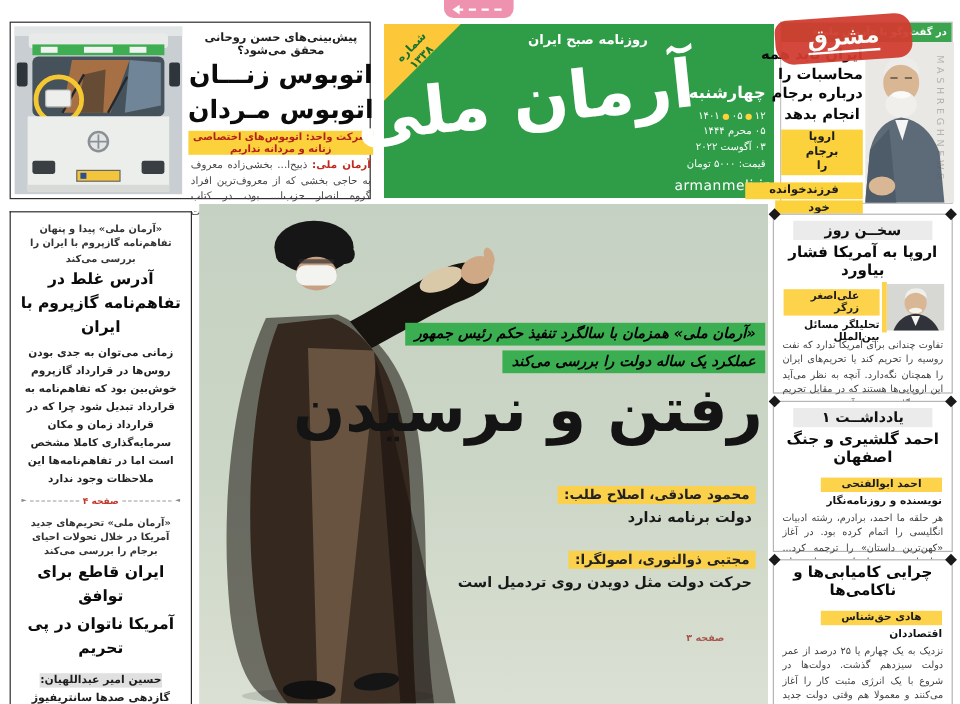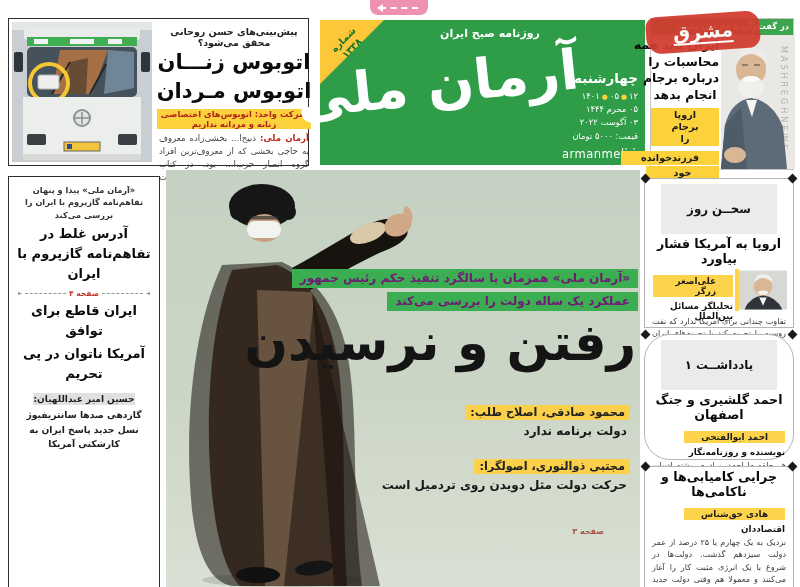--- a/index.html
+++ b/index.html
@@ -77,38 +77,38 @@
   .lc-speaker { text-align:center; margin-top:3px; }
   .lc-speaker span { display:inline-block; background:#e0e0e0; color:#1d1d1d; font-size:9px; font-weight:bold; padding:1px 0; }
   .lc-quote { margin:2px 6px 0; font-size:9.2px; font-weight:bold; color:#1d1d1d; text-align:center; line-height:1.6; }
 
   
   .main { position:absolute; left:166px; top:170px; width:474px; height:417px; overflow:hidden;
     background:linear-gradient(180deg,#c5d1c2 0%,#ccd6c7 55%,#dae0d3 100%); }
   .main svg.figure { position:absolute; left:-4px; bottom:0; }
   .m-kicker { position:absolute; right:2px; top:95px; text-align:right; z-index:3; }
   .m-kicker .kline { margin-top:2px; }
-  .m-kicker .kline span { display:inline-block; background:#3cae52; color:#701a75; font-size:12px;
-    font-weight:bold; padding:2px 8px 3px; }
+  .m-kicker .kline span { display:inline-block; background:#3cae52; color:#000000; font-size:12px;
+    font-weight:bold; padding:2px 8px 3px;font-style:italic; }
   .m-headline { position:absolute; right:4px; top:143px; font-size:51px; font-weight:bold;
     color:#141414; white-space:nowrap; z-index:3; letter-spacing:-2px; }
   .m-quotes { position:absolute; right:10px; top:231px; text-align:right; z-index:3; }
   .q-name { display:inline-block; background:#fbd14b; font-size:11.3px; font-weight:bold; color:#222; padding:1px 5px; }
   .q-text { font-size:12px; font-weight:bold; color:#191919; margin:4px 3px 17px 0; }
   .m-pg { position:absolute; right:36px; top:357px; font-size:8px; color:#a8554a; font-weight:bold; z-index:3; }
 
   
   .rbox { position:absolute; left:644px; width:150px; background:#fff; border:1px solid #b5b5b5; }
   .rbox1 { top:178px; height:150px; }
-  .rbox2 { top:334px; height:126px;border-radius:26px; }
+  .rbox2 { top:334px; height:126px; }
   .rbox3 { top:466px; height:130px; }
   .dia { position:absolute; top:-4px; width:7px; height:7px; background:#1a1a1a; transform:rotate(45deg); }
   .dia.l { left:-3px; } .dia.r { right:-3px; }
   .r-head { margin:5px 16px 2px; background:#ebebeb; text-align:center; font-size:11.8px;
-    font-weight:bold; color:#101010; padding:18px 0; letter-spacing:1px; }
+    font-weight:bold; color:#101010; padding:1px 0; letter-spacing:1px; }
   .r-title { text-align:center; font-size:12.6px; font-weight:bold; color:#0b0b0b; margin:2px 2px 3px; }
   .r-auth-row { position:relative; height:44px; margin:0 6px 2px; }
   .r-photo { position:absolute; right:0; top:0; width:52px; height:42px; border-left:4px solid #fcd34a; }
   .r-auth-col { position:absolute; left:2px; top:6px; width:80px; text-align:right; }
   .yname { display:inline-block; background:#fcd34a; font-size:8.8px; font-weight:bold; color:#1c1c1c; padding:1px 17px; }
   .ytitle { font-size:8.8px; font-weight:bold; color:#111; margin-top:3px; }
   .r-auth-simple { margin:0 8px 2px; text-align:right; }
   .r-body { margin:2px 7px 0; font-size:8.1px; line-height:1.52; color:#3d3d3d; text-align:justify; }
   .pg-red { color:#c0392b; font-weight:bold; }
 </style>
@@ -215,29 +215,31 @@
 
   <div class="mashregh">
     <span>مشرق</span>
   </div>
   <div class="wm-vert">MASHREGHNEWS</div>
 
   <div class="left-col">
     <div>
       <div class="lc-kicker">«آرمان ملی» پیدا و پنهان تفاهم‌نامه گازپروم با ایران را بررسی می‌کند</div>
       <div class="lc-headline">آدرس غلط در تفاهم‌نامه گازپروم با ایران</div>
+      <div class="lc-body">زمانی می‌توان به جدی بودن روس‌ها در قرارداد گازپروم خوش‌بین بود که تفاهم‌نامه به قرارداد تبدیل شود چرا که در قرارداد زمان و مکان سرمایه‌گذاری کاملا مشخص است اما در تفاهم‌نامه‌ها این ملاحظات وجود ندارد</div>
       <div class="sep">
         <span class="arr">◄</span>
           <span class="line"></span>
         <span class="pg">صفحه ۴</span>
         <span class="line"></span>
           <span class="arr">►</span>
       </div>
     </div>
     <div>
+      <div class="lc-kicker">«آرمان ملی» تحریم‌های جدید آمریکا در خلال تحولات احیای برجام را بررسی می‌کند</div>
       <div class="lc-headline">ایران قاطع برای توافق</div>
       <div class="lc-headline">آمریکا ناتوان در پی تحریم</div>
       <div class="lc-speaker"><span>حسین امیر عبداللهیان:</span></div>
       <div class="lc-quote">گازدهی صدها سانتریفیوژ نسل جدید پاسخ ایران به کارشکنی آمریکا</div>
 
     </div>
 
   </div>
 
   <div class="main">

